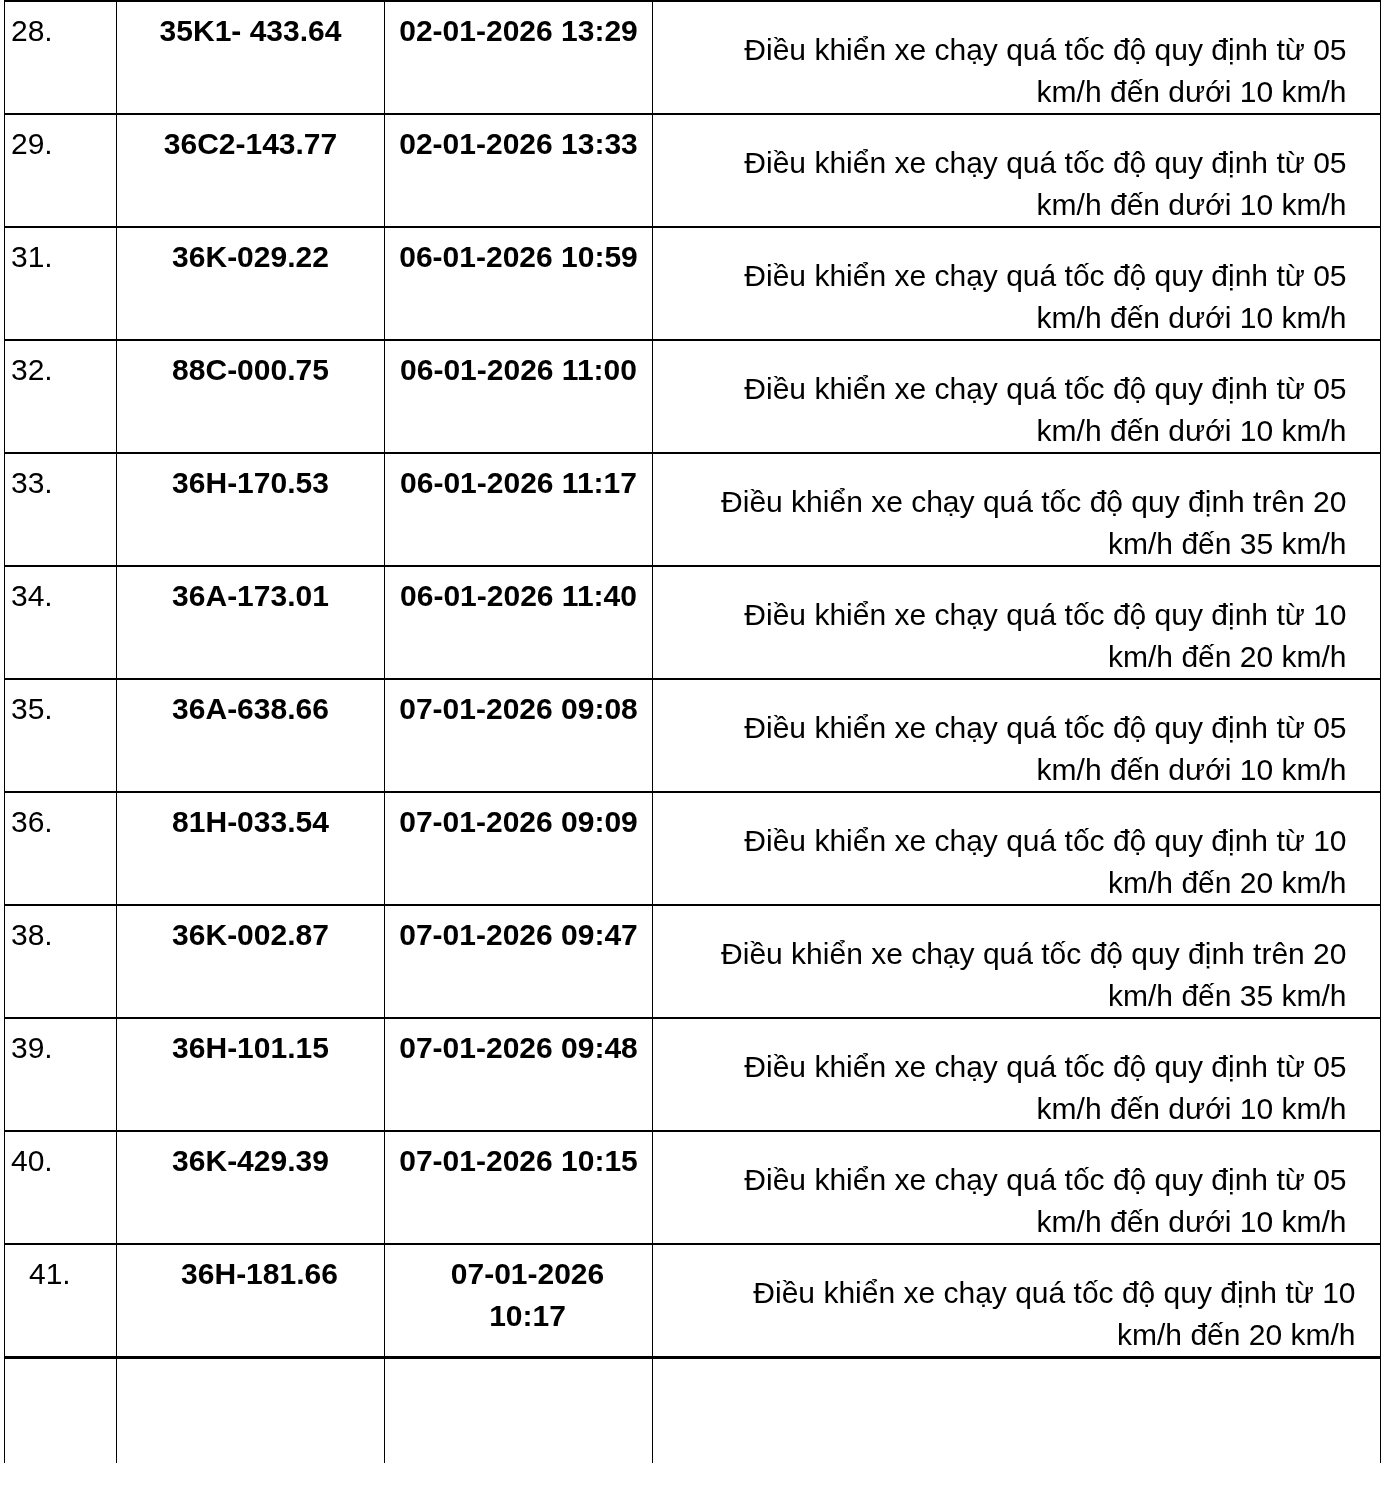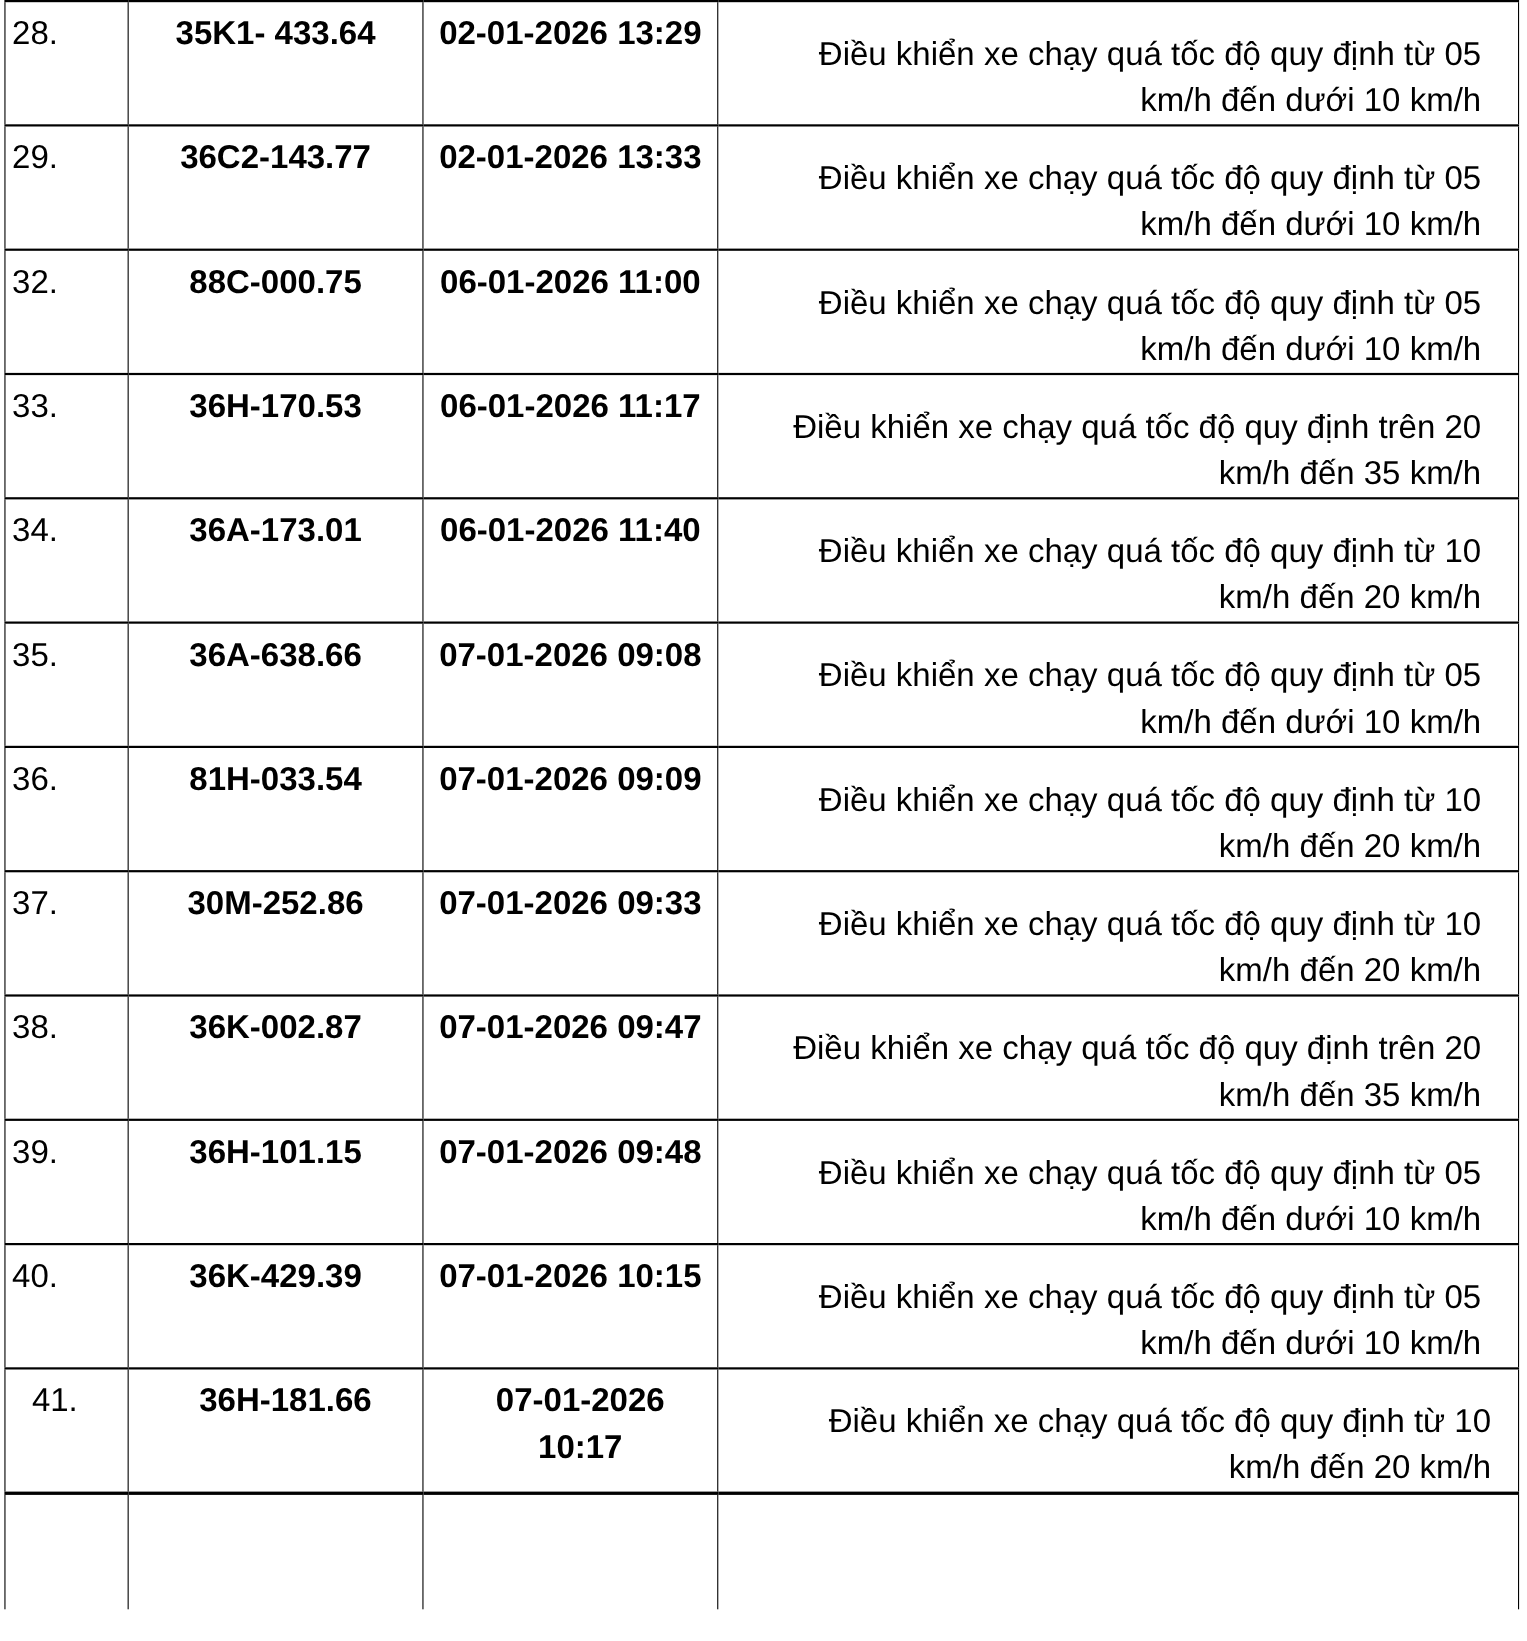--- a/index.html
+++ b/index.html
@@ -67,20 +67,26 @@
       <td class="c-dt">02-01-2026 13:29</td>
       <td class="c-vio"><span class="vio-inner">Điều khiển xe chạy quá tốc độ quy định từ 05 km/h đến dưới 10 km/h</span></td>
     </tr>
     <tr>
       <td class="c-no">29.</td>
       <td class="c-plate">36C2-143.77</td>
       <td class="c-dt">02-01-2026 13:33</td>
       <td class="c-vio"><span class="vio-inner">Điều khiển xe chạy quá tốc độ quy định từ 05 km/h đến dưới 10 km/h</span></td>
     </tr>
     <tr>
+      <td class="c-no">31.</td>
+      <td class="c-plate">36K-029.22</td>
+      <td class="c-dt">06-01-2026 10:59</td>
+      <td class="c-vio"><span class="vio-inner">Điều khiển xe chạy quá tốc độ quy định từ 05 km/h đến dưới 10 km/h</span></td>
+    </tr>
+    <tr>
       <td class="c-no">32.</td>
       <td class="c-plate">88C-000.75</td>
       <td class="c-dt">06-01-2026 11:00</td>
       <td class="c-vio"><span class="vio-inner">Điều khiển xe chạy quá tốc độ quy định từ 05 km/h đến dưới 10 km/h</span></td>
     </tr>
     <tr>
       <td class="c-no">33.</td>
       <td class="c-plate">36H-170.53</td>
       <td class="c-dt">06-01-2026 11:17</td>
       <td class="c-vio"><span class="vio-inner">Điều khiển xe chạy quá tốc độ quy định trên 20 km/h đến 35 km/h</span></td>
@@ -94,26 +100,20 @@
     <tr>
       <td class="c-no">35.</td>
       <td class="c-plate">36A-638.66</td>
       <td class="c-dt">07-01-2026 09:08</td>
       <td class="c-vio"><span class="vio-inner">Điều khiển xe chạy quá tốc độ quy định từ 05 km/h đến dưới 10 km/h</span></td>
     </tr>
     <tr>
       <td class="c-no">36.</td>
       <td class="c-plate">81H-033.54</td>
       <td class="c-dt">07-01-2026 09:09</td>
-      <td class="c-vio"><span class="vio-inner">Điều khiển xe chạy quá tốc độ quy định từ 10 km/h đến 20 km/h</span></td>
-    </tr>
-    <tr>
-      <td class="c-no">37.</td>
-      <td class="c-plate">30M-252.86</td>
-      <td class="c-dt">07-01-2026 09:33</td>
       <td class="c-vio"><span class="vio-inner">Điều khiển xe chạy quá tốc độ quy định từ 10 km/h đến 20 km/h</span></td>
     </tr>
     <tr>
       <td class="c-no">38.</td>
       <td class="c-plate">36K-002.87</td>
       <td class="c-dt">07-01-2026 09:47</td>
       <td class="c-vio"><span class="vio-inner">Điều khiển xe chạy quá tốc độ quy định trên 20 km/h đến 35 km/h</span></td>
     </tr>
     <tr>
       <td class="c-no">39.</td>

